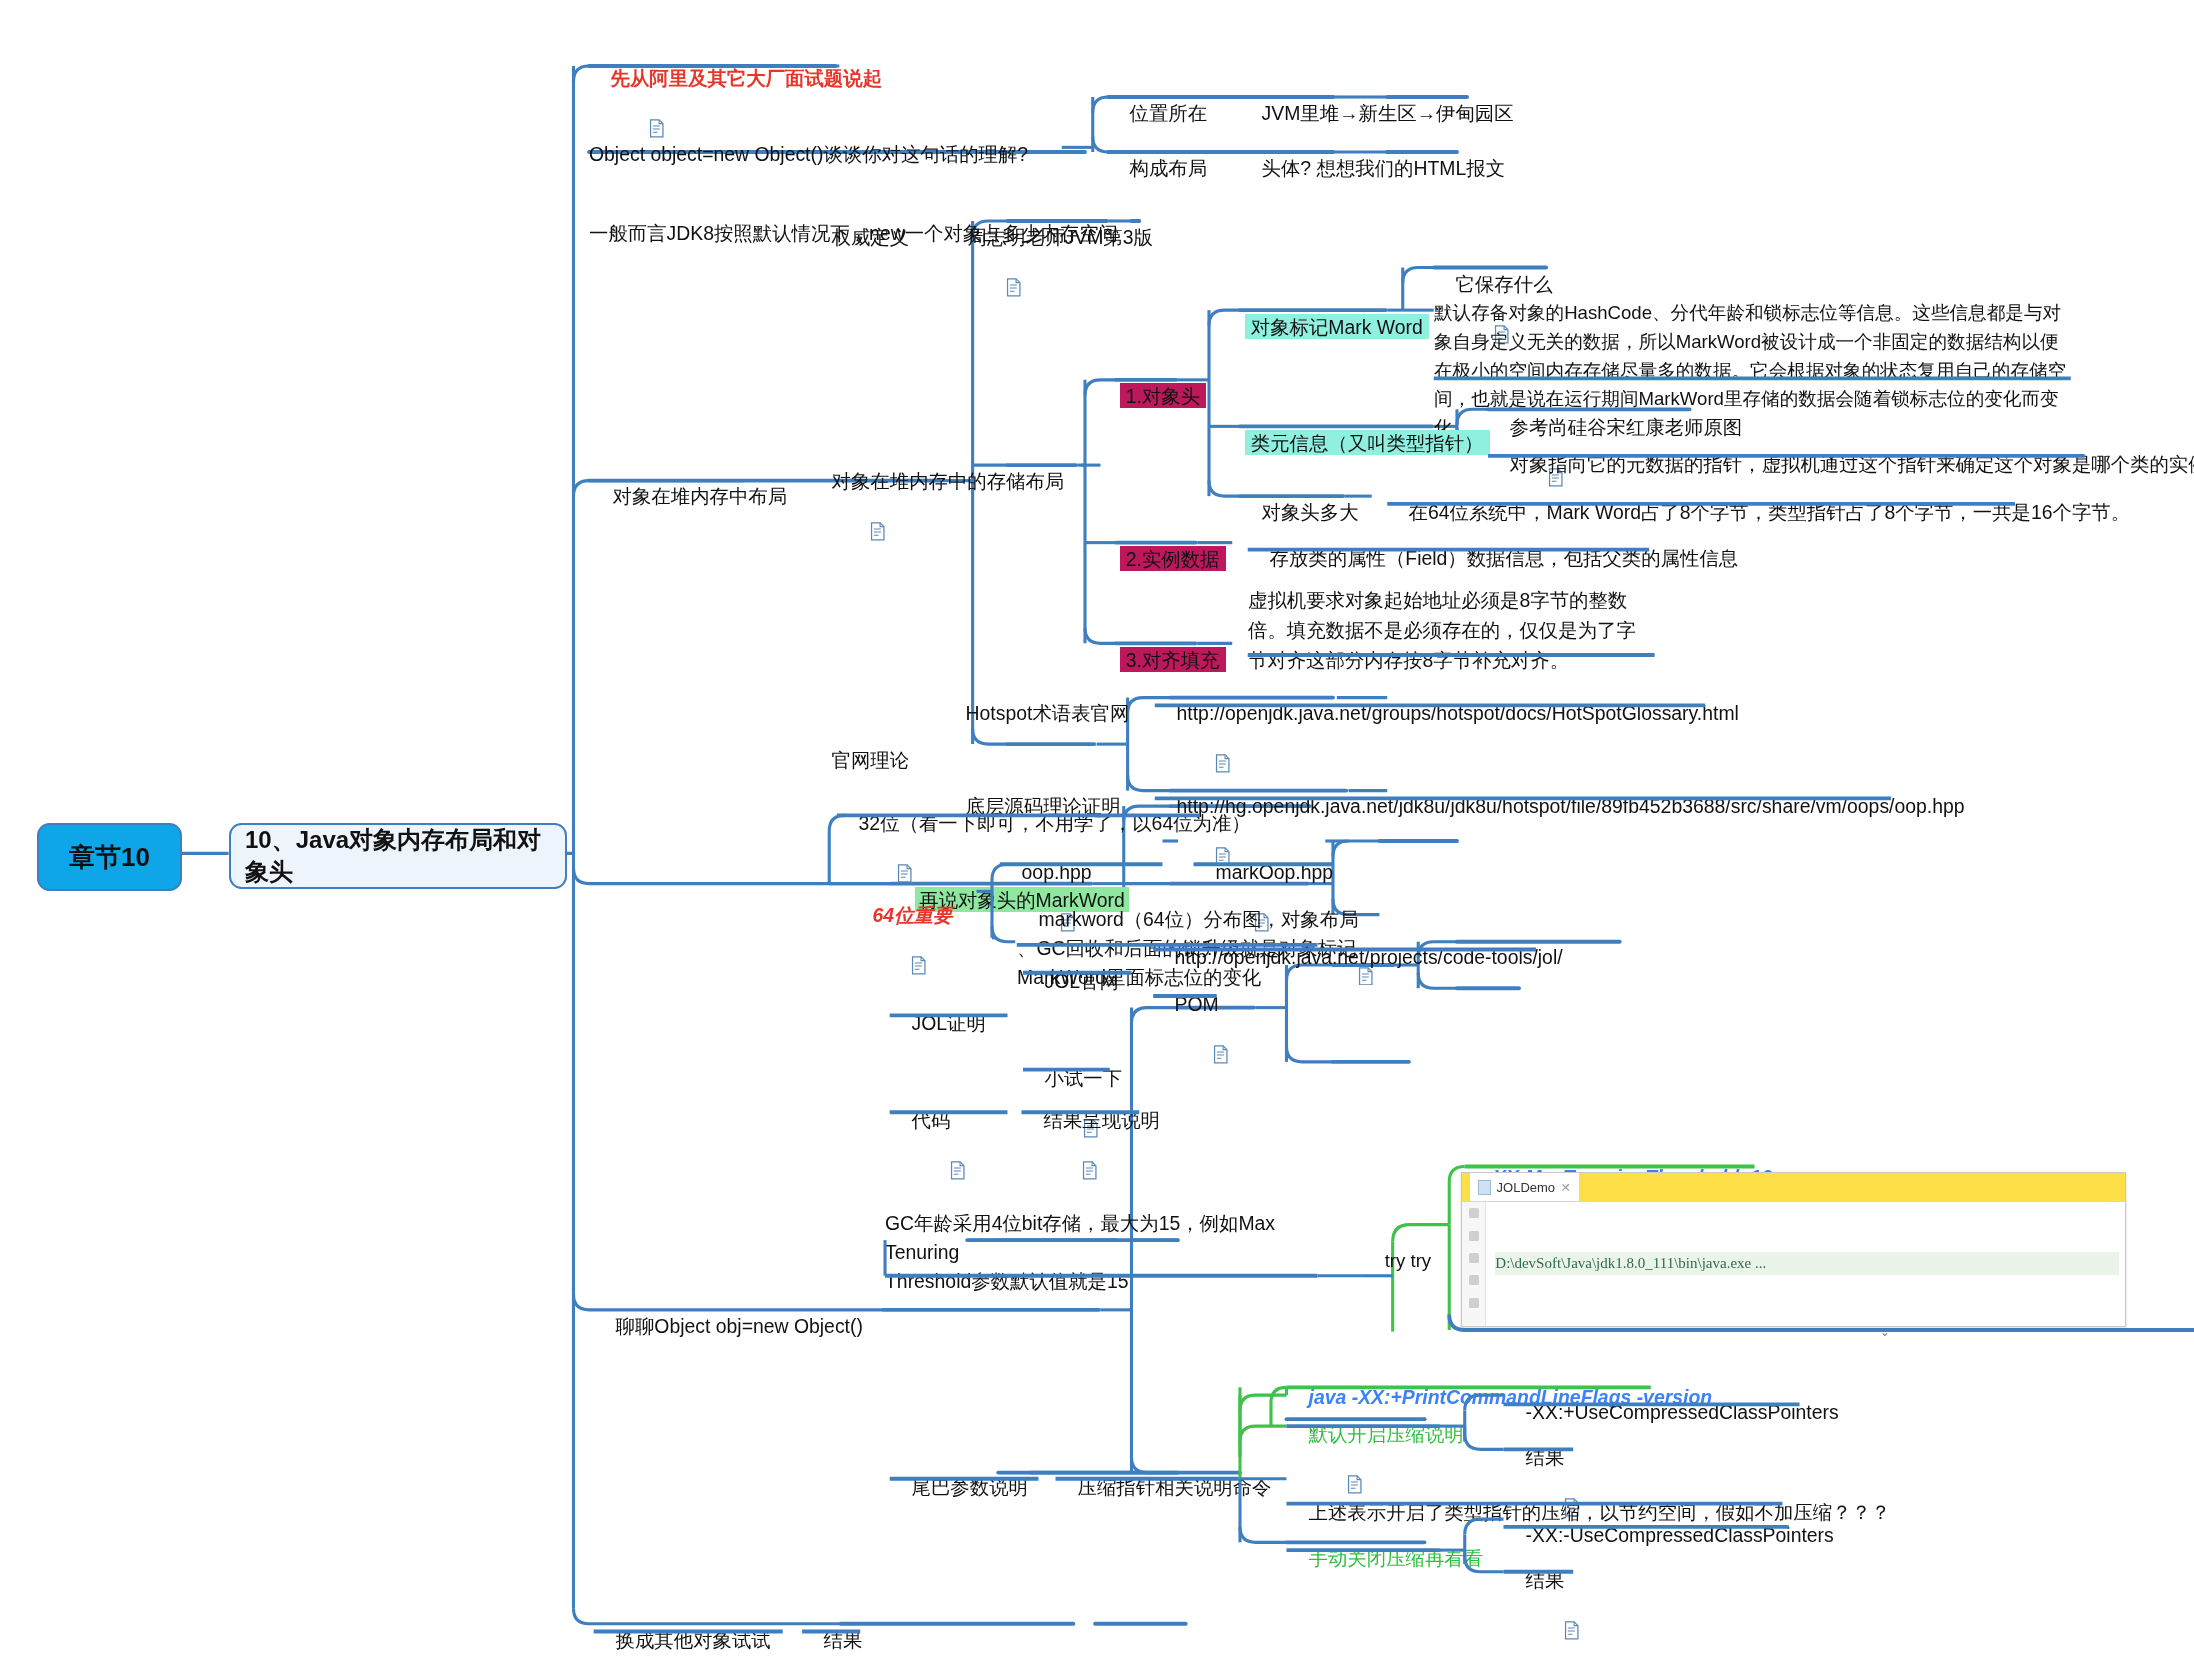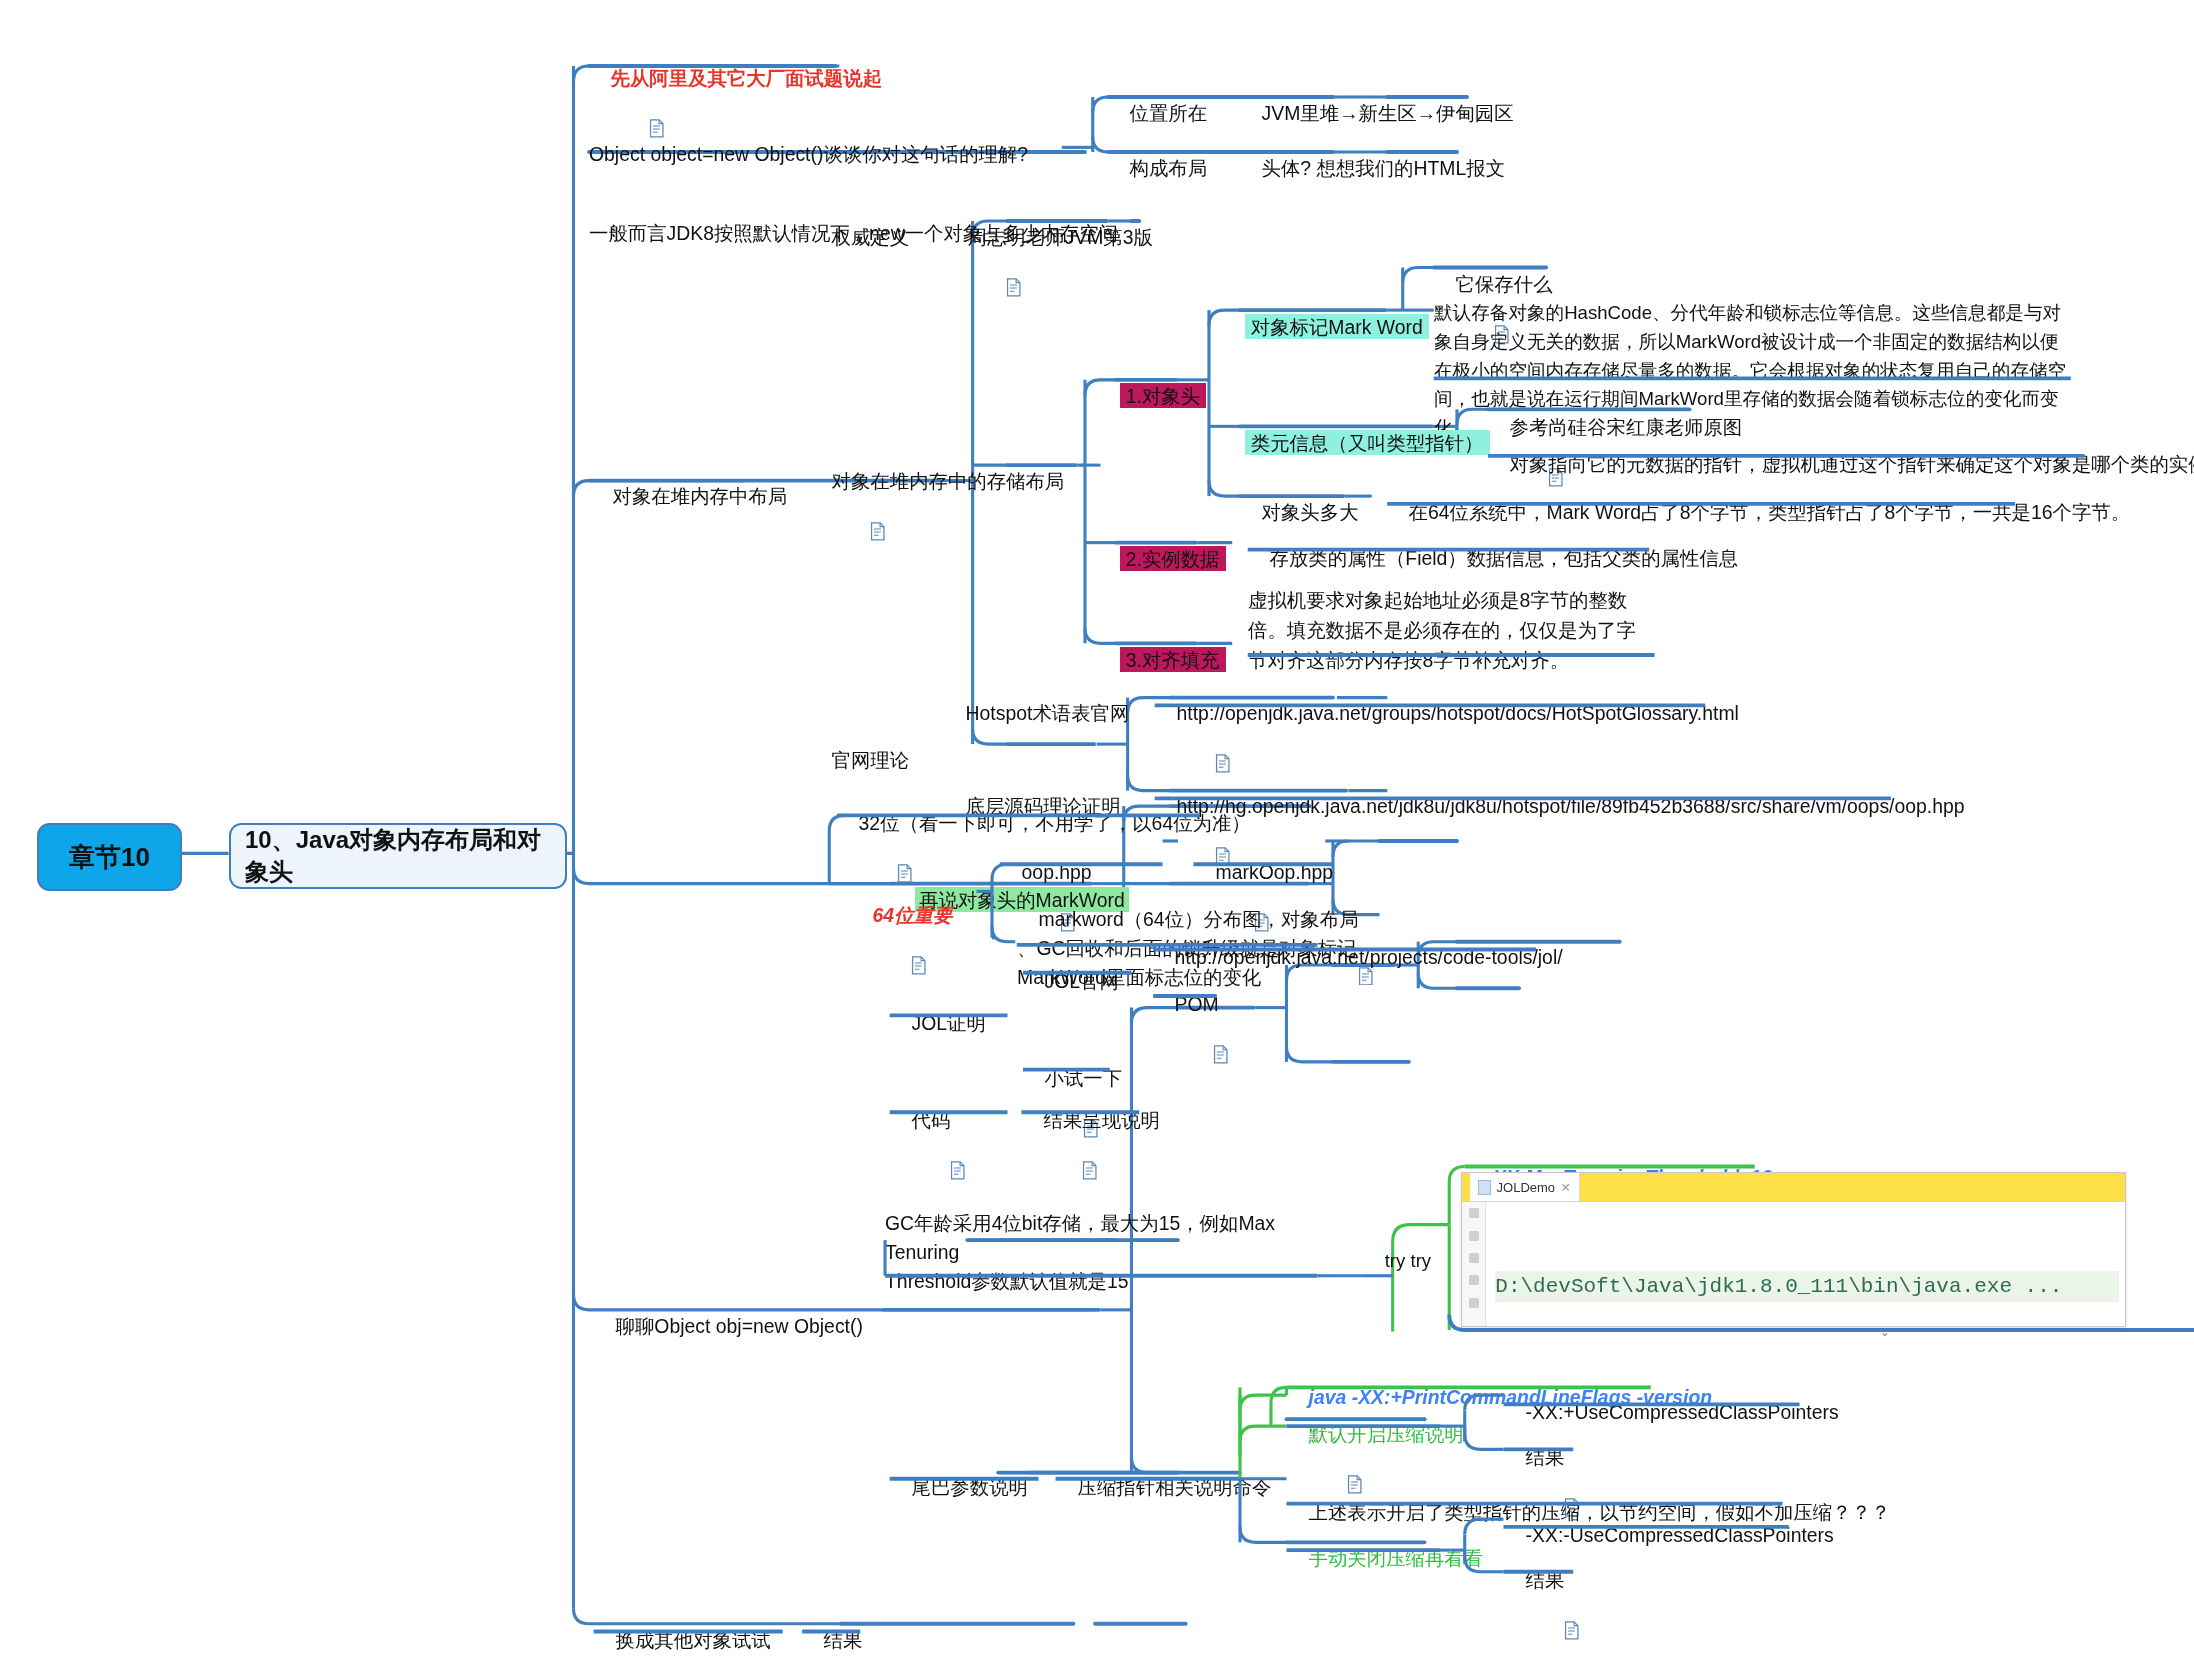--- a/index.html
+++ b/index.html
@@ -100,22 +100,22 @@
   .ide-tab-x { color: #9b9b9b; font-size: 12.4px; }
   .ide-body { display: flex; height: calc(100% - 28px); }
   .ide-gutter {
     width: 23px; background: #f7f7f7; border-right: 0.8px solid #e2e2e2;
     display: flex; flex-direction: column; align-items: center;
     padding-top: 6.2px; gap: 12.4px;
   }
   .gicon { width: 10px; height: 10px; background: #cfcfcf; border-radius: 1.6px; }
   .ide-console {
     flex: 1;
-    font-family: Liberation Mono, monospace;
-    font-size: 21px;
+    font-family: Liberation Serif, serif;
+    font-size: 15px;
     line-height: 1.52;
     padding: 4.7px 6.2px 0 9.3px;
     white-space: pre;
   }
   .c-path { color: #2f6b4f; background: #eaf4e8; }
   .caret { color: #777; font-size: 11.6px; }
 </style>
 </head>
 <body>
 

